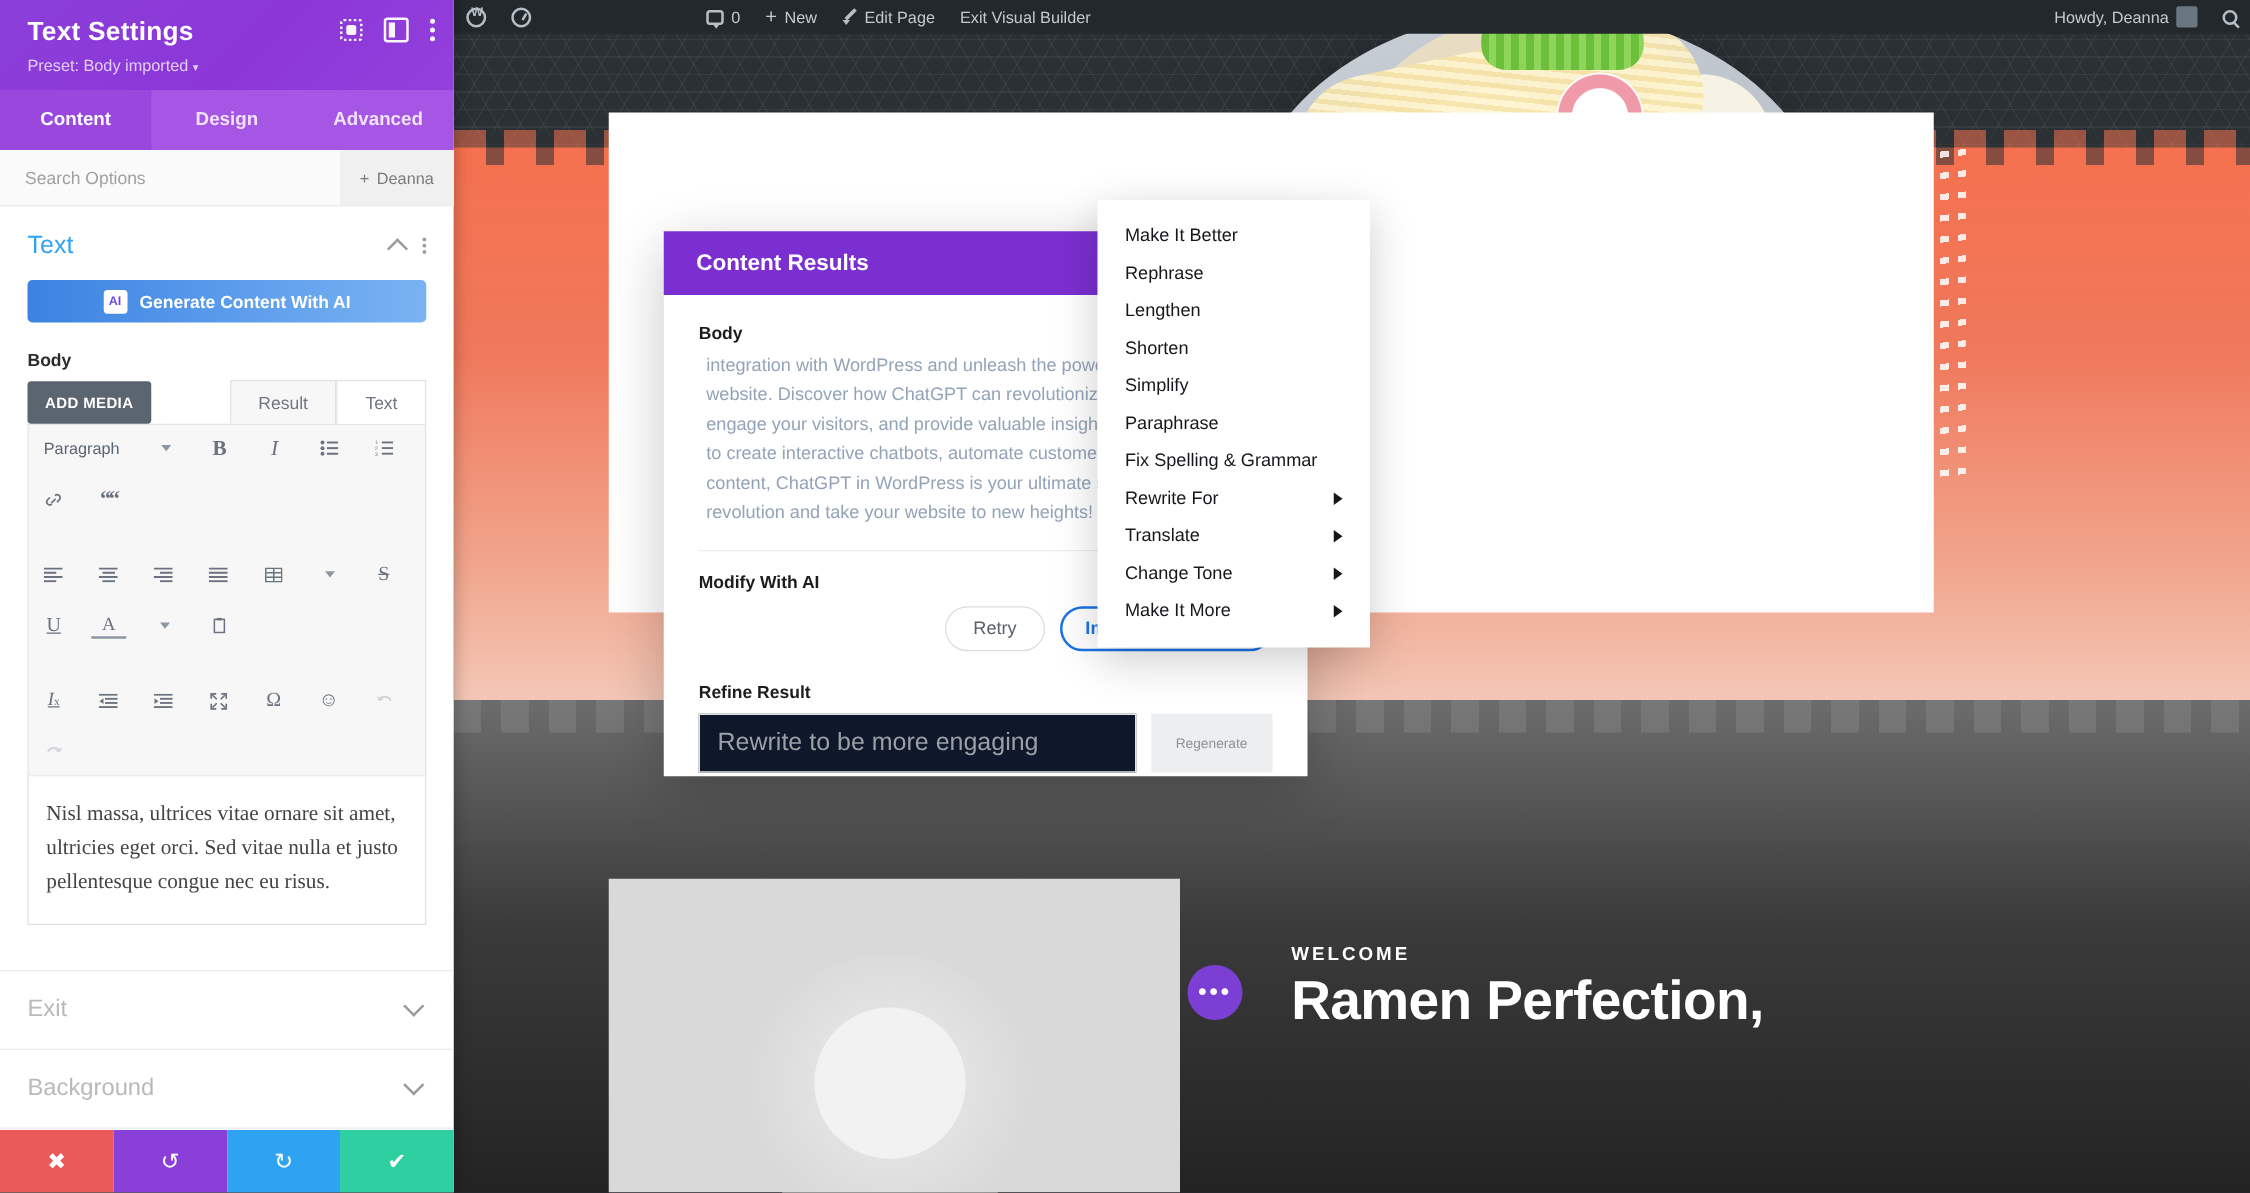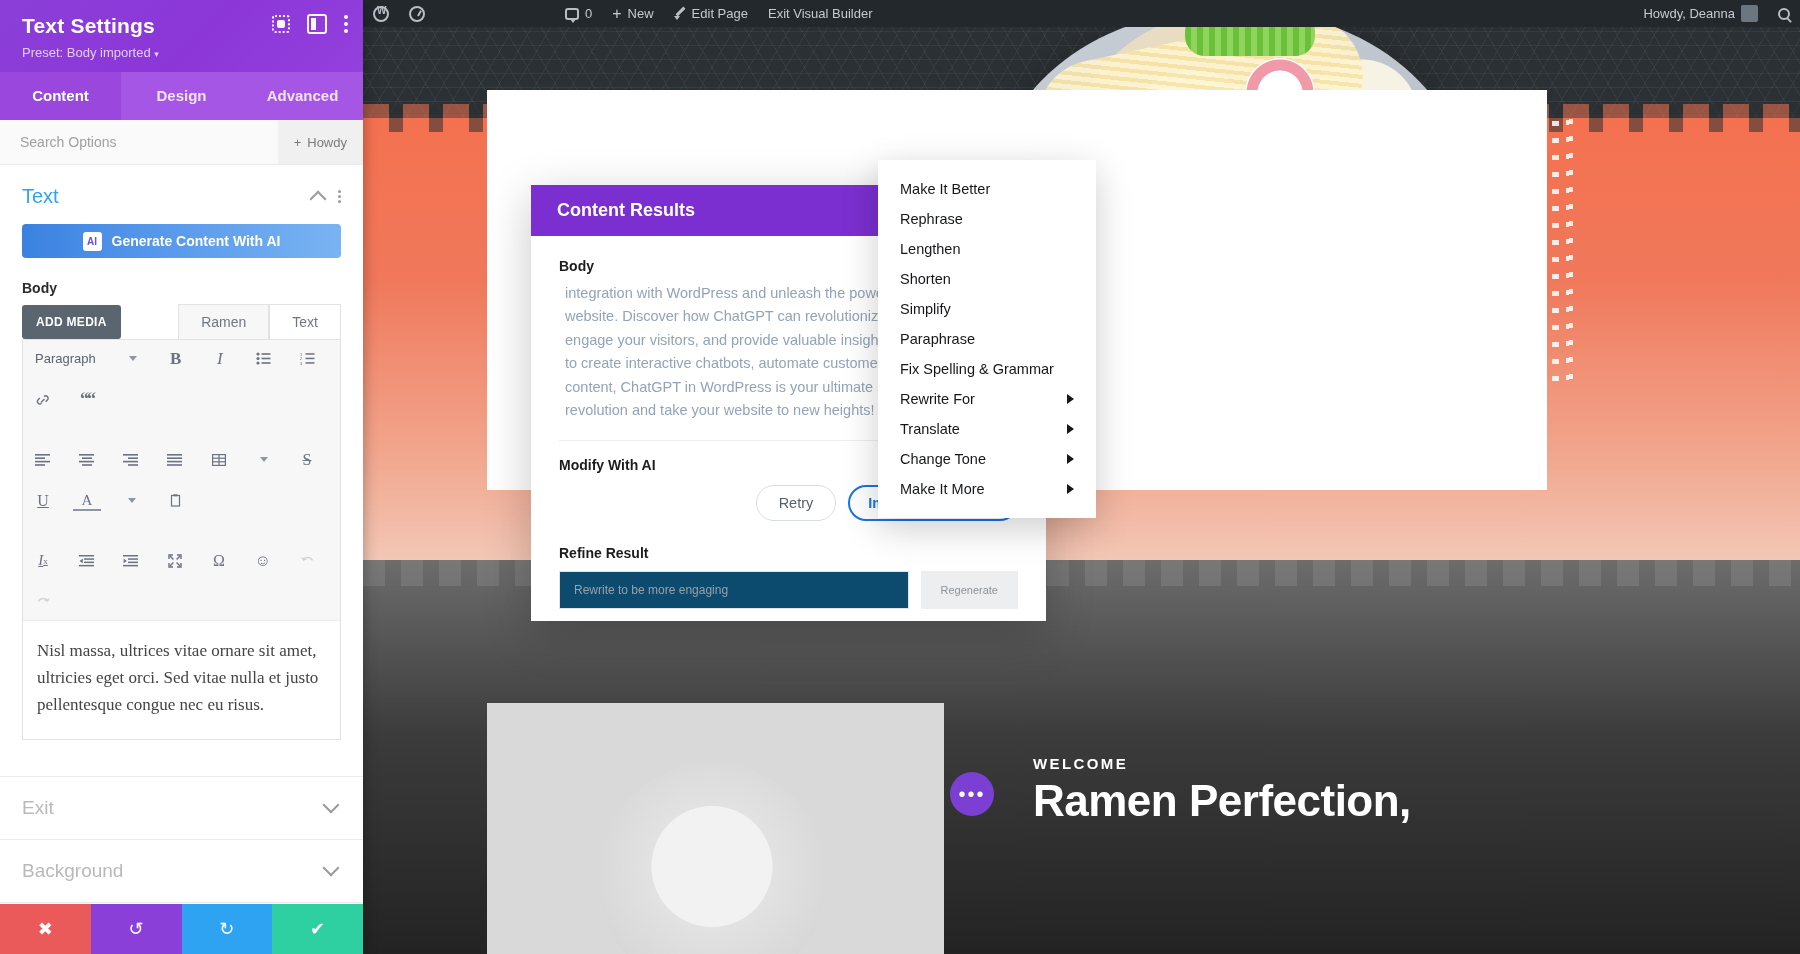--- a/index.html
+++ b/index.html
@@ -246,21 +246,21 @@
     background:#fff; cursor:pointer;
   }
   .btn-primary{
     border:2px solid #1a73e8; border-radius:20px; padding:8px 18px; font-size:14.5px; color:#1a73e8;
     background:#fff; cursor:pointer; display:flex; align-items:center; gap:10px; font-weight:600;
   }
   .btn-primary .tcaret{ border-top-color:#1a73e8; }
   .refine-label{ padding: 24px 28px 0; font-size:14px; font-weight:700; color:#1d1d1d;}
   .refine-row{ display:flex; gap:12px; padding: 10px 28px 0; }
   .refine-input{
-    flex:1; border:1px solid #e3e3e3; background:#0c4a6e; padding:11px 14px; font-size:12px; color:#9aa0a6;
+    flex:1; border:1px solid #e3e3e3; background:#0f172a; padding:11px 14px; font-size:20px; color:#9aa0a6;
     font-family:"Liberation Sans",sans-serif; outline:none;
   }
   .refine-input::placeholder{color:#9aa0a6;}
   .regen-btn{ background:#eceef0; color:#8d939a; border:0; padding:11px 20px; font-size:11px; cursor:pointer;
               font-family:"Liberation Sans",sans-serif;text-align:right;}
 
   
   #aimenu{
     position:absolute; left:878px; top:160px; width:218px; background:#fff;
     box-shadow: 0 10px 34px rgba(0,0,0,.20); z-index:100; padding: 14px 0;
@@ -350,21 +350,21 @@
     <div class="tabs">
       <div class="tab active">Content</div>
       <div class="tab">Design</div>
       <div class="tab">Advanced</div>
     </div>
 
     <div class="search-row">
       <input class="search-input" placeholder="Search Options" style="">
       <div class="filter-btn">
         <span>+</span>
-        <span>Howdy</span>
+        <span>Deanna</span>
       </div>
     </div>
 
     <div class="panel-body">
 
       <div class="section-head">
         <div class="section-title">Text</div>
         <div class="chev up"></div>
         <div class="kebab">
             <i></i>
@@ -377,21 +377,21 @@
         <span class="ai-badge">AI</span>
         <span>Generate Content With AI</span>
       </div>
 
       <div class="field-label">Body</div>
 
       <div class="editor-wrap">
         <div class="editor-top">
           <div class="addmedia">ADD MEDIA</div>
           <div class="vt-tabs">
-            <div class="vt active">Ramen</div>
+            <div class="vt active">Result</div>
             <div class="vt plain">Text</div>
           </div>
         </div>
 
         <div class="tbox">
           <div class="tbar">
 
             <div class="tbtn wide">
               <span>Paragraph</span>
             </div>

